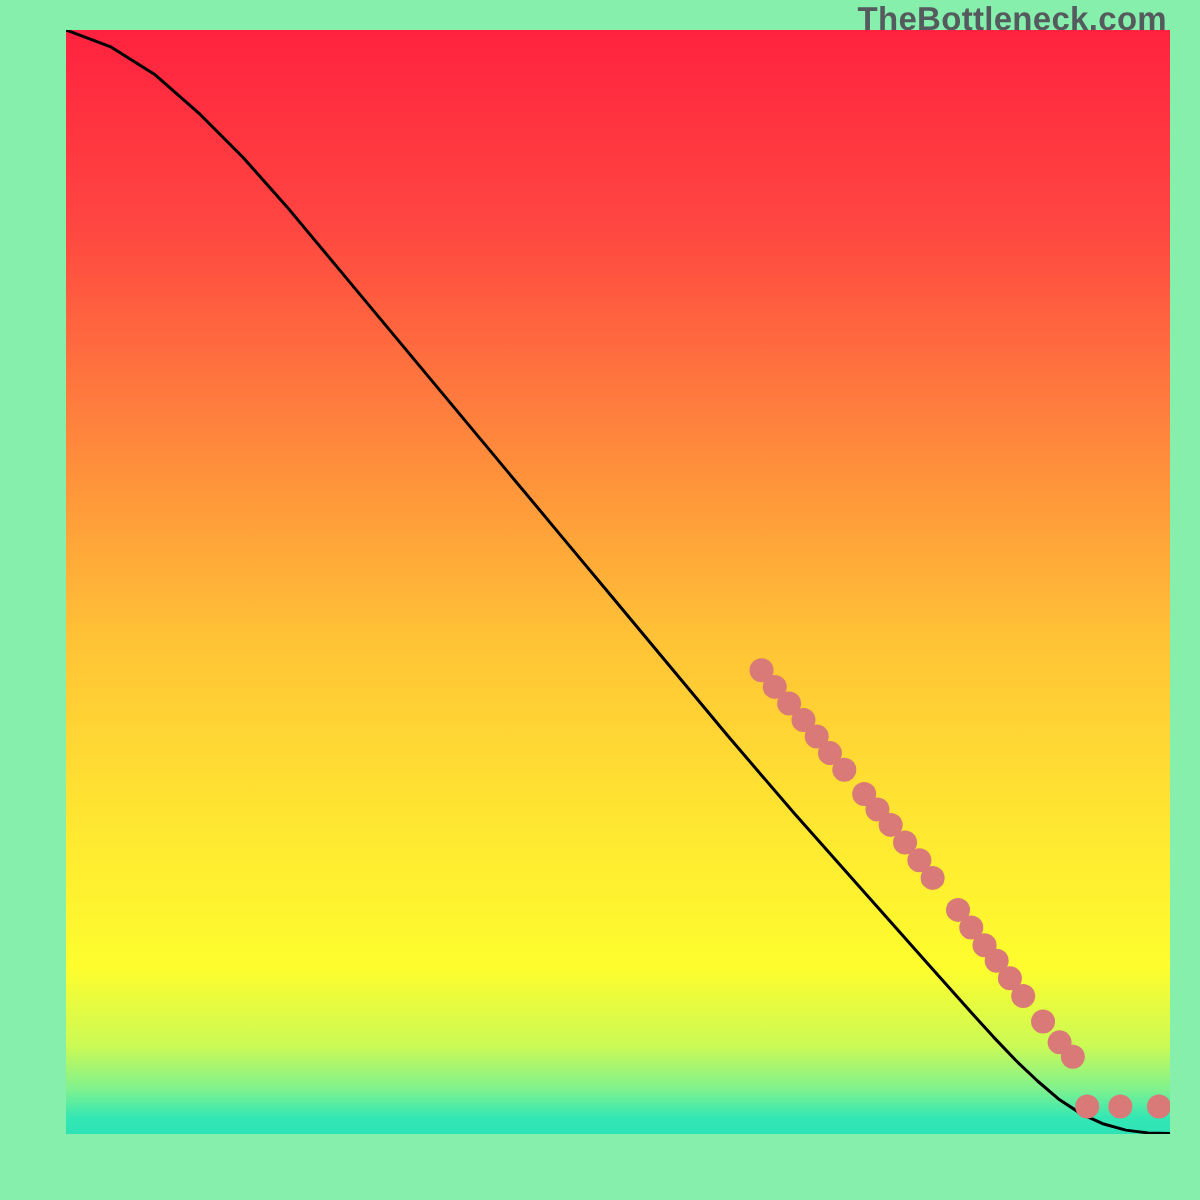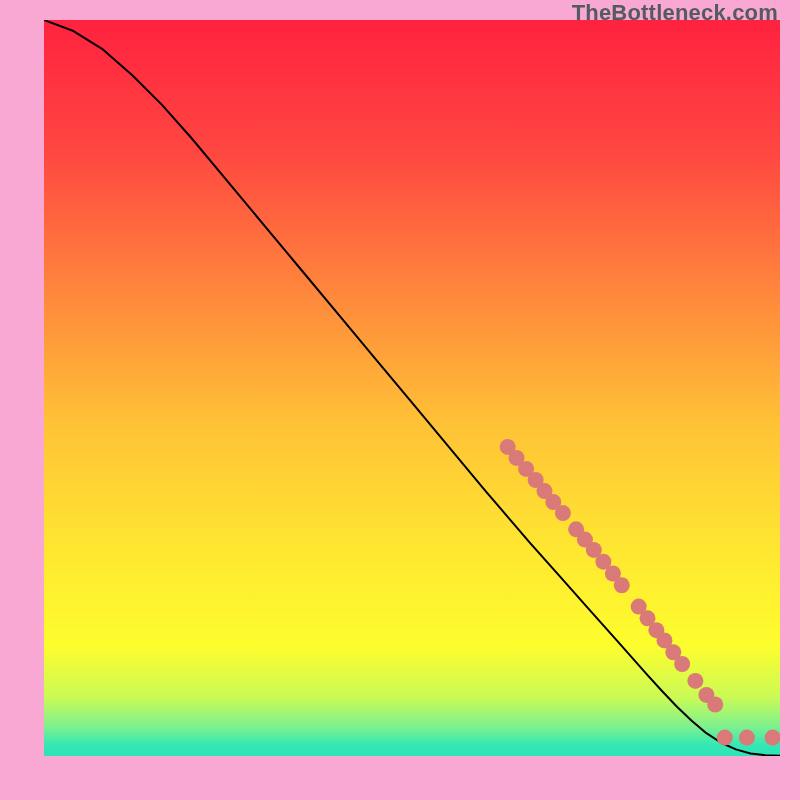--- a/index.html
+++ b/index.html
@@ -8,21 +8,21 @@
     width: 800px;
     height: 800px;
     overflow: hidden;
     background: #000;
     font-family: Arial, Helvetica, sans-serif;
   }
   .frame {
     position: absolute;
     left: 0; top: 0;
     width: 800px; height: 800px;
-    background: #f9a8d4;
+    background: #86efac;
   }
   .plot {
     position: absolute;
     left: 44px;
     top: 20px;
     width: 736px;
     height: 736px;
   }
   .watermark {
     position: absolute;

